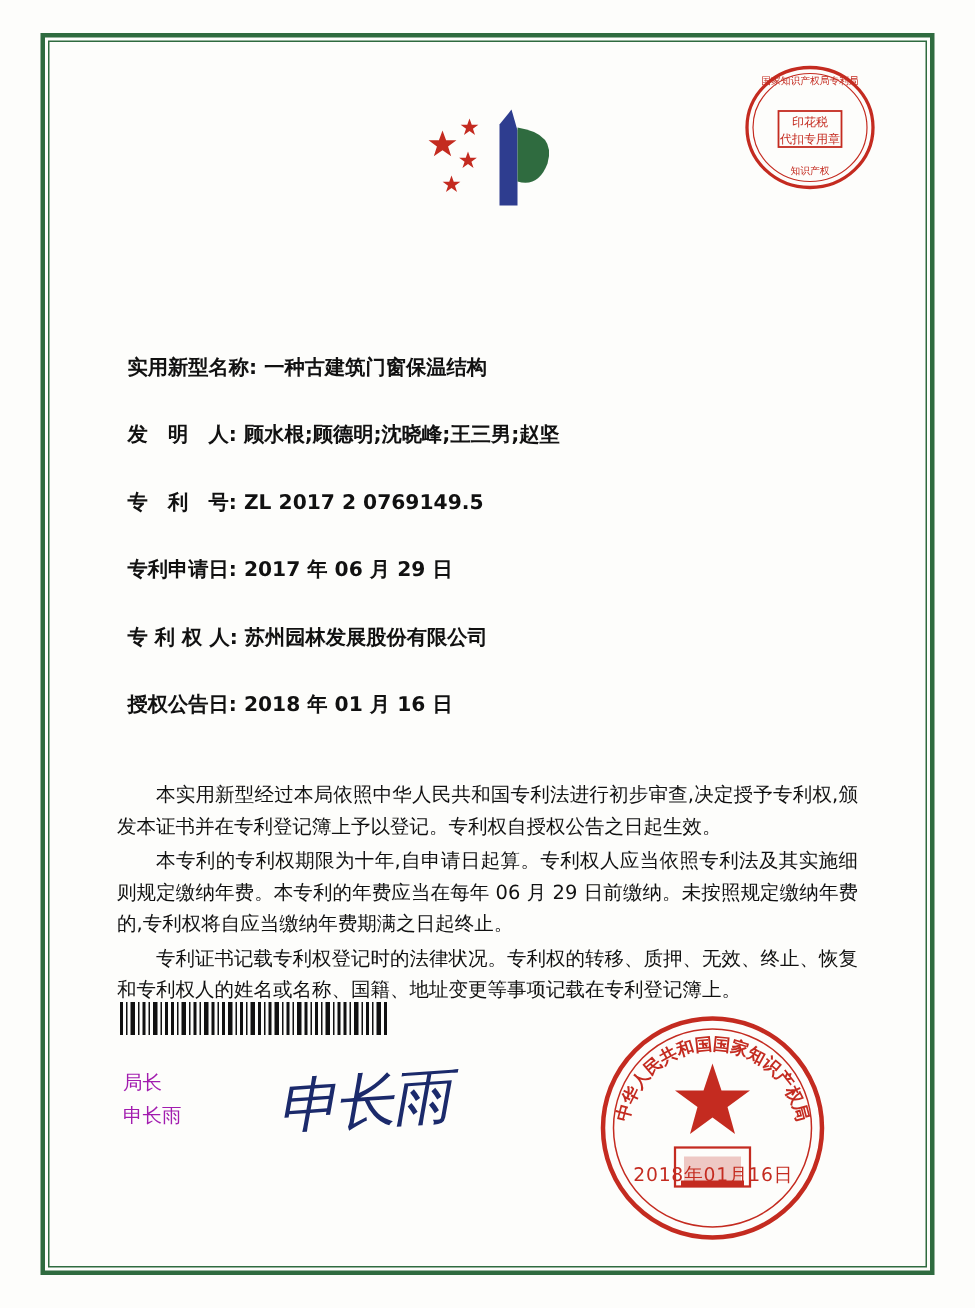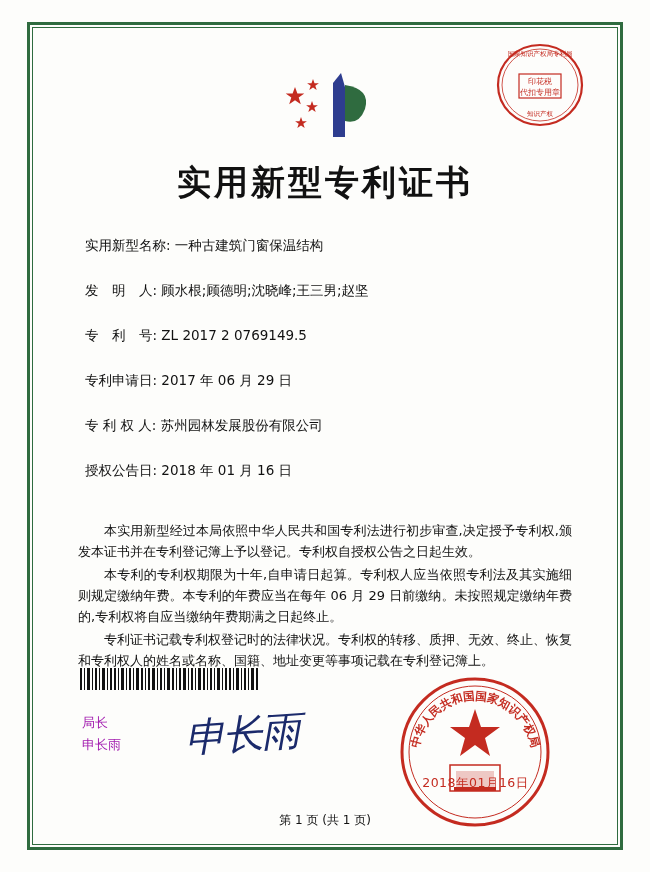--- a/index.html
+++ b/index.html
@@ -72,20 +72,21 @@
     position: absolute;
     left: 85px; top: 235px;
     width: 480px;
   }
   .field-row {
     font-size: 13.5px;
     line-height: 20px;
     margin-bottom: 25px;
     white-space: nowrap;
     color: #111;
+    font-weight: bold;
   }
   .field-label {
     display: inline-block;
     color: #111;
   }
   .field-value {
     display: inline-block;
     color: #111;
   }
 
@@ -187,21 +188,20 @@
       <ellipse cx="45" cy="45" rx="42" ry="40" fill="none" stroke="#c42b20" stroke-width="2.2"></ellipse>
       <ellipse cx="45" cy="45" rx="38" ry="36" fill="none" stroke="#c42b20" stroke-width="0.8"></ellipse>
       <rect x="24" y="34" width="42" height="24" fill="none" stroke="#c42b20" stroke-width="1.2"></rect>
       <text x="45" y="44" font-size="8" fill="#c42b20" text-anchor="middle" font-family="DejaVu Sans, sans-serif">印花税</text>
       <text x="45" y="55" font-size="8" fill="#c42b20" text-anchor="middle" font-family="DejaVu Sans, sans-serif">代扣专用章</text>
       <text x="45" y="16" font-size="6.5" fill="#c42b20" text-anchor="middle" font-family="DejaVu Sans, sans-serif">国家知识产权局专利局</text>
       <text x="45" y="76" font-size="6.5" fill="#c42b20" text-anchor="middle" font-family="DejaVu Sans, sans-serif">知识产权</text>
     </svg>
   </div>
 
-  <div class="title">实用新型专利证书</div>
 
   <div class="fields">
     <div class="field-row">
       <span class="field-label">实用新型名称:</span>
       <span class="field-value">一种古建筑门窗保温结构</span>
     </div>
     <div class="field-row">
       <span class="field-label">发　明　人:</span>
       <span class="field-value">顾水根;顾德明;沈晓峰;王三男;赵坚</span>
     </div>
@@ -298,15 +298,14 @@
       <path d="M56 116 L98 116 L98 112 L56 112 Z" fill="#c42b20"></path>
       <path id="sealArcTop" d="M 20 82 A 57 57 0 0 1 134 82" fill="none"></path>
       <text font-size="11.5" fill="#c42b20" font-family="DejaVu Sans, sans-serif" font-weight="bold">
         <textPath href="#sealArcTop" startOffset="50%" text-anchor="middle">中华人民共和国国家知识产权局</textPath>
       </text>
     </svg>
   </div>
 
   <div class="seal-date">2018年01月16日</div>
 
-  <div class="page-footer">第 1 页 (共 1 页)</div>
 
 </div>
 
 </body></html>

